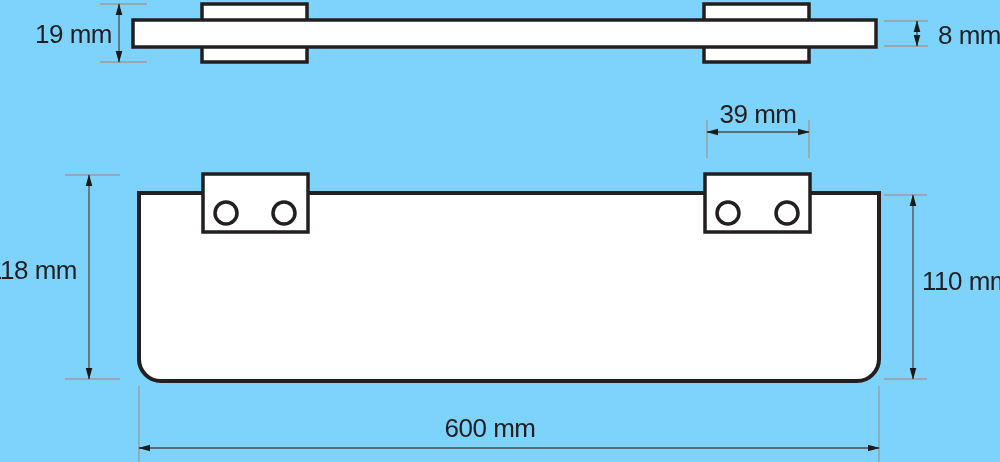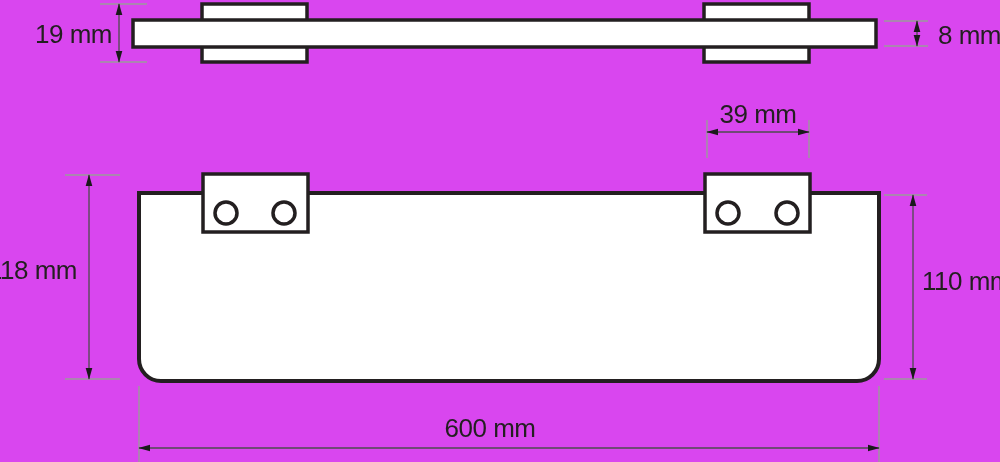--- a/index.html
+++ b/index.html
@@ -1,19 +1,19 @@
 <!DOCTYPE html>
 <html><head>
 <meta charset="utf-8">
 <style>
   html,body{margin:0;padding:0;background:#fff;}
   #stage{
     position:relative;
     width:1000px;height:462px;
-    background:#d946ef;
+    background:#7dd3fc;
     font-family:"Liberation Sans", sans-serif;
     overflow:hidden;
   }
   svg{display:block}
   .outline{stroke:#231f20;stroke-width:3.5px;fill:#ffffff;}
   .outline-thick{stroke-width:4px;}
   .ext{stroke:#9b9b9b;stroke-width:1.4px;fill:none;}
   .dim{stroke:#4d4d4d;stroke-width:1.3px;fill:none;}
   .dim-label{
     fill:#231f20;

